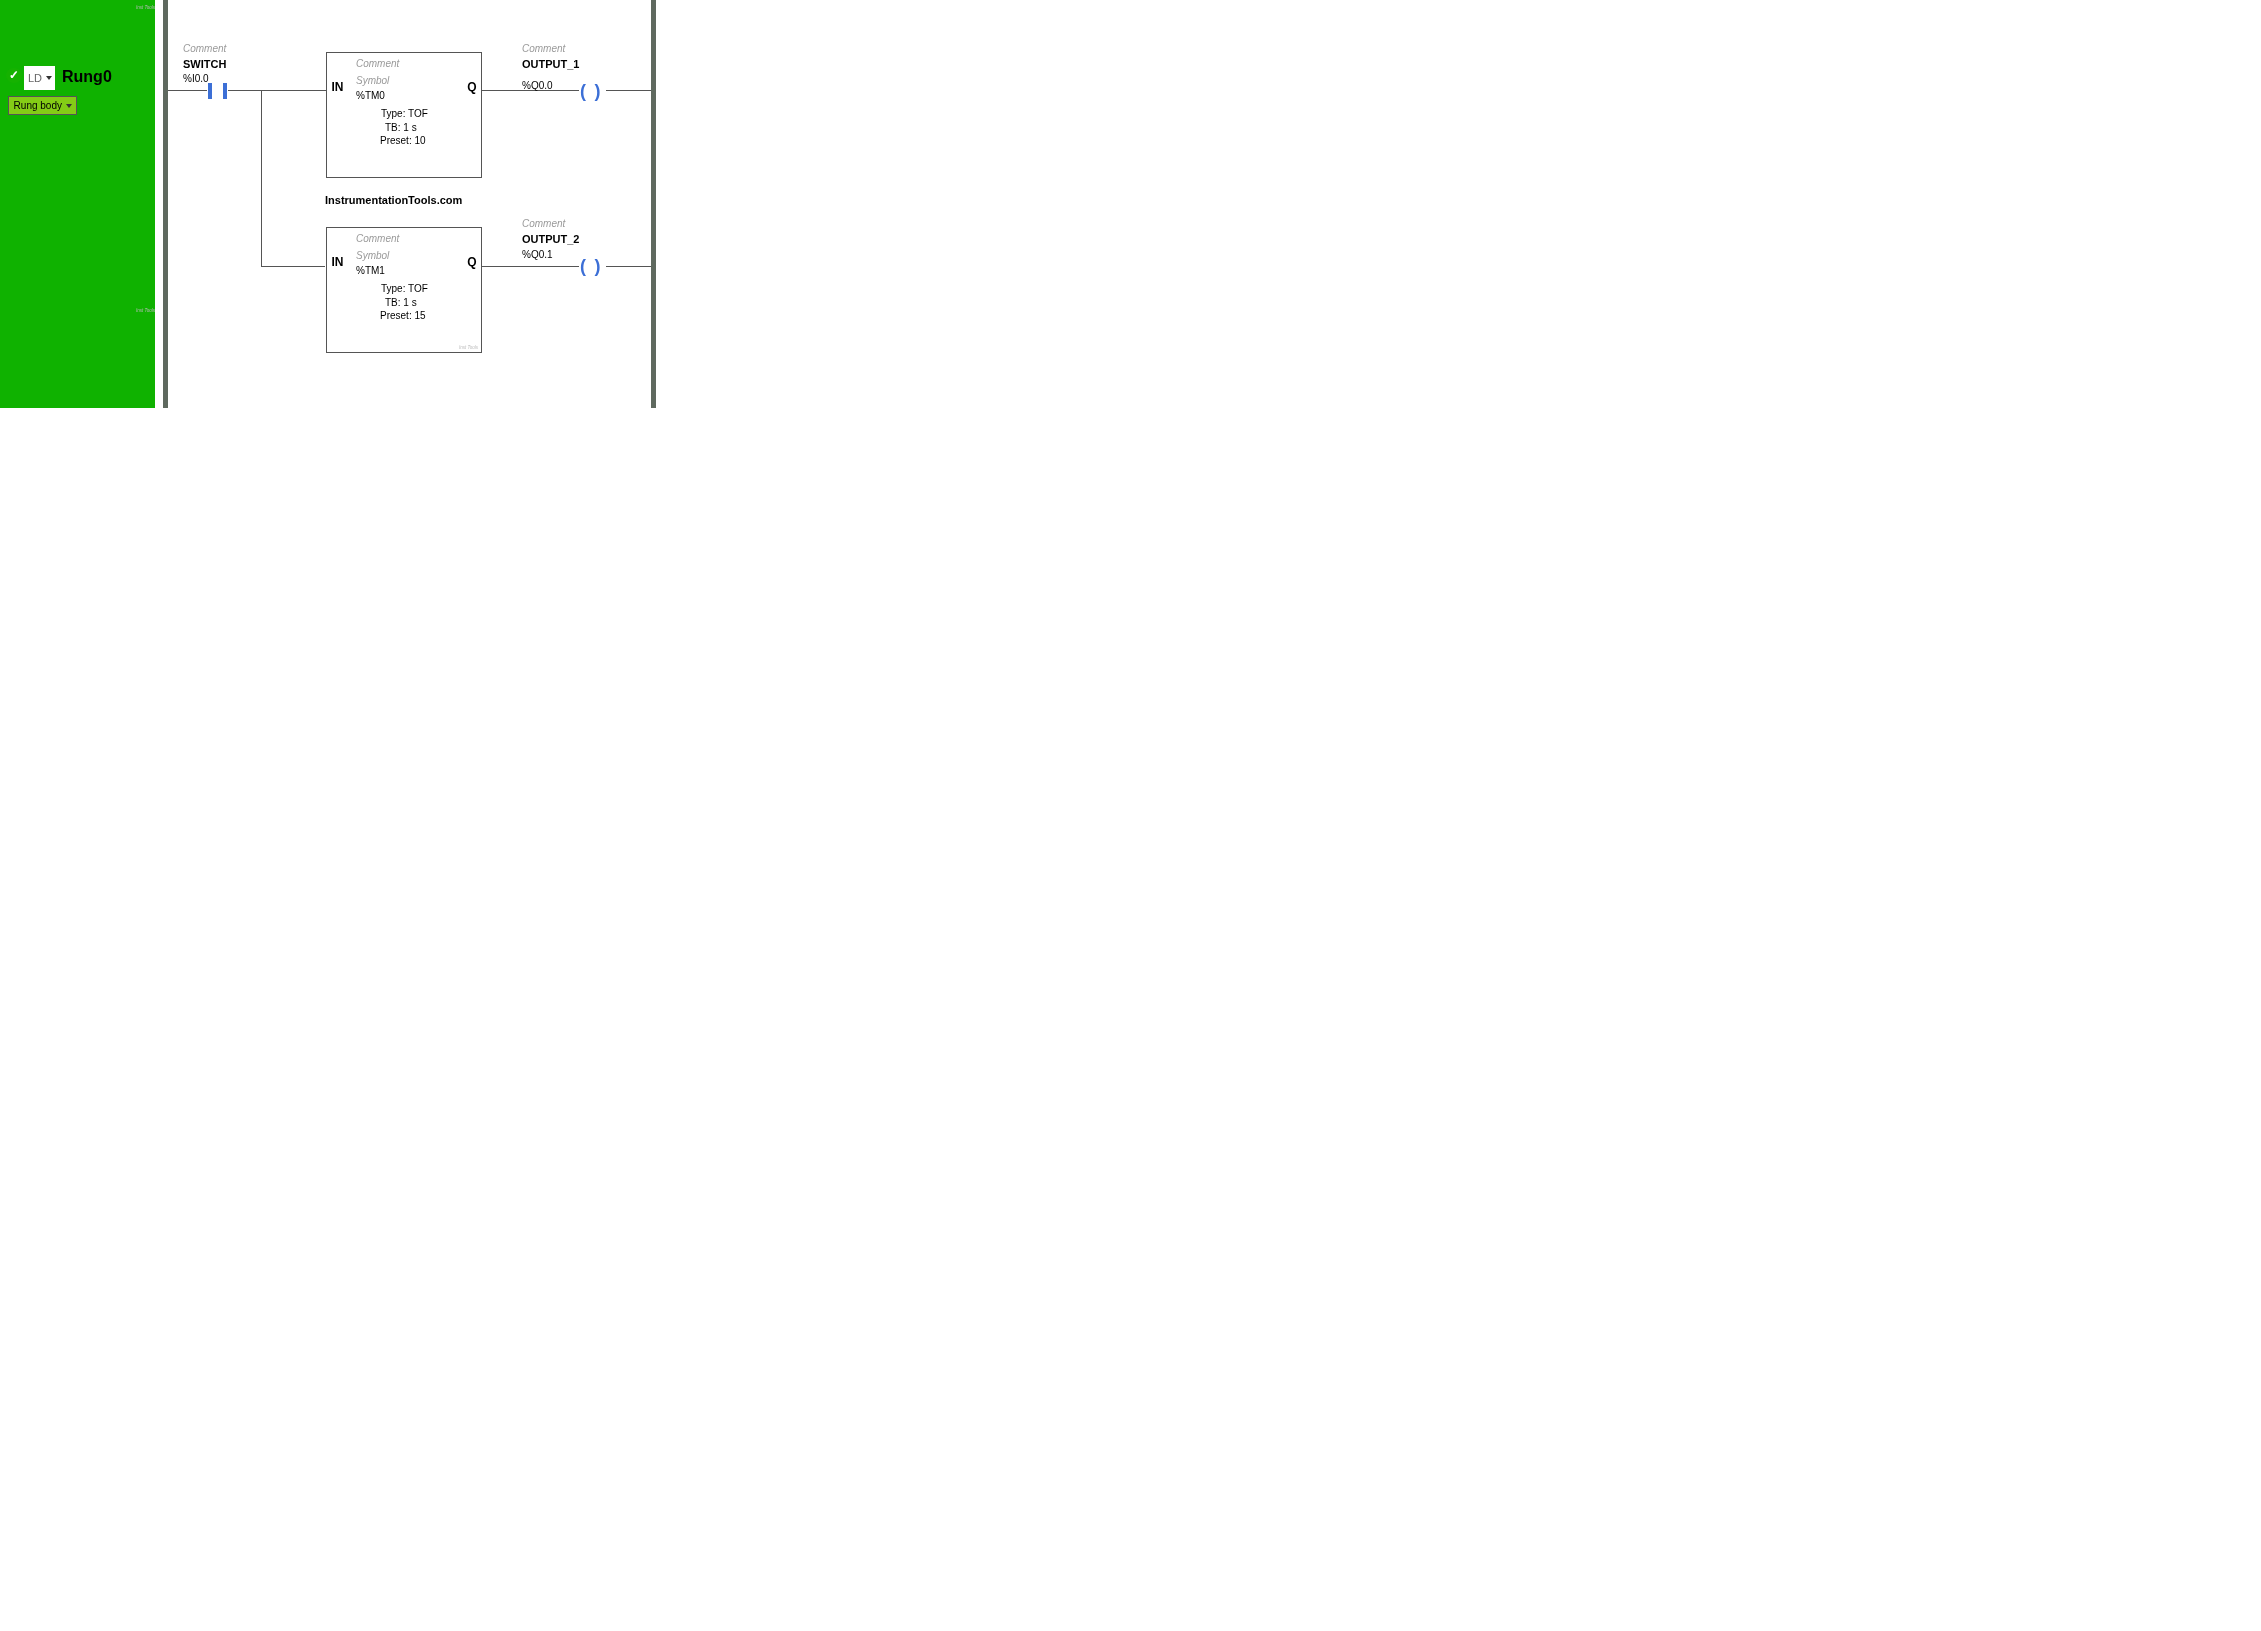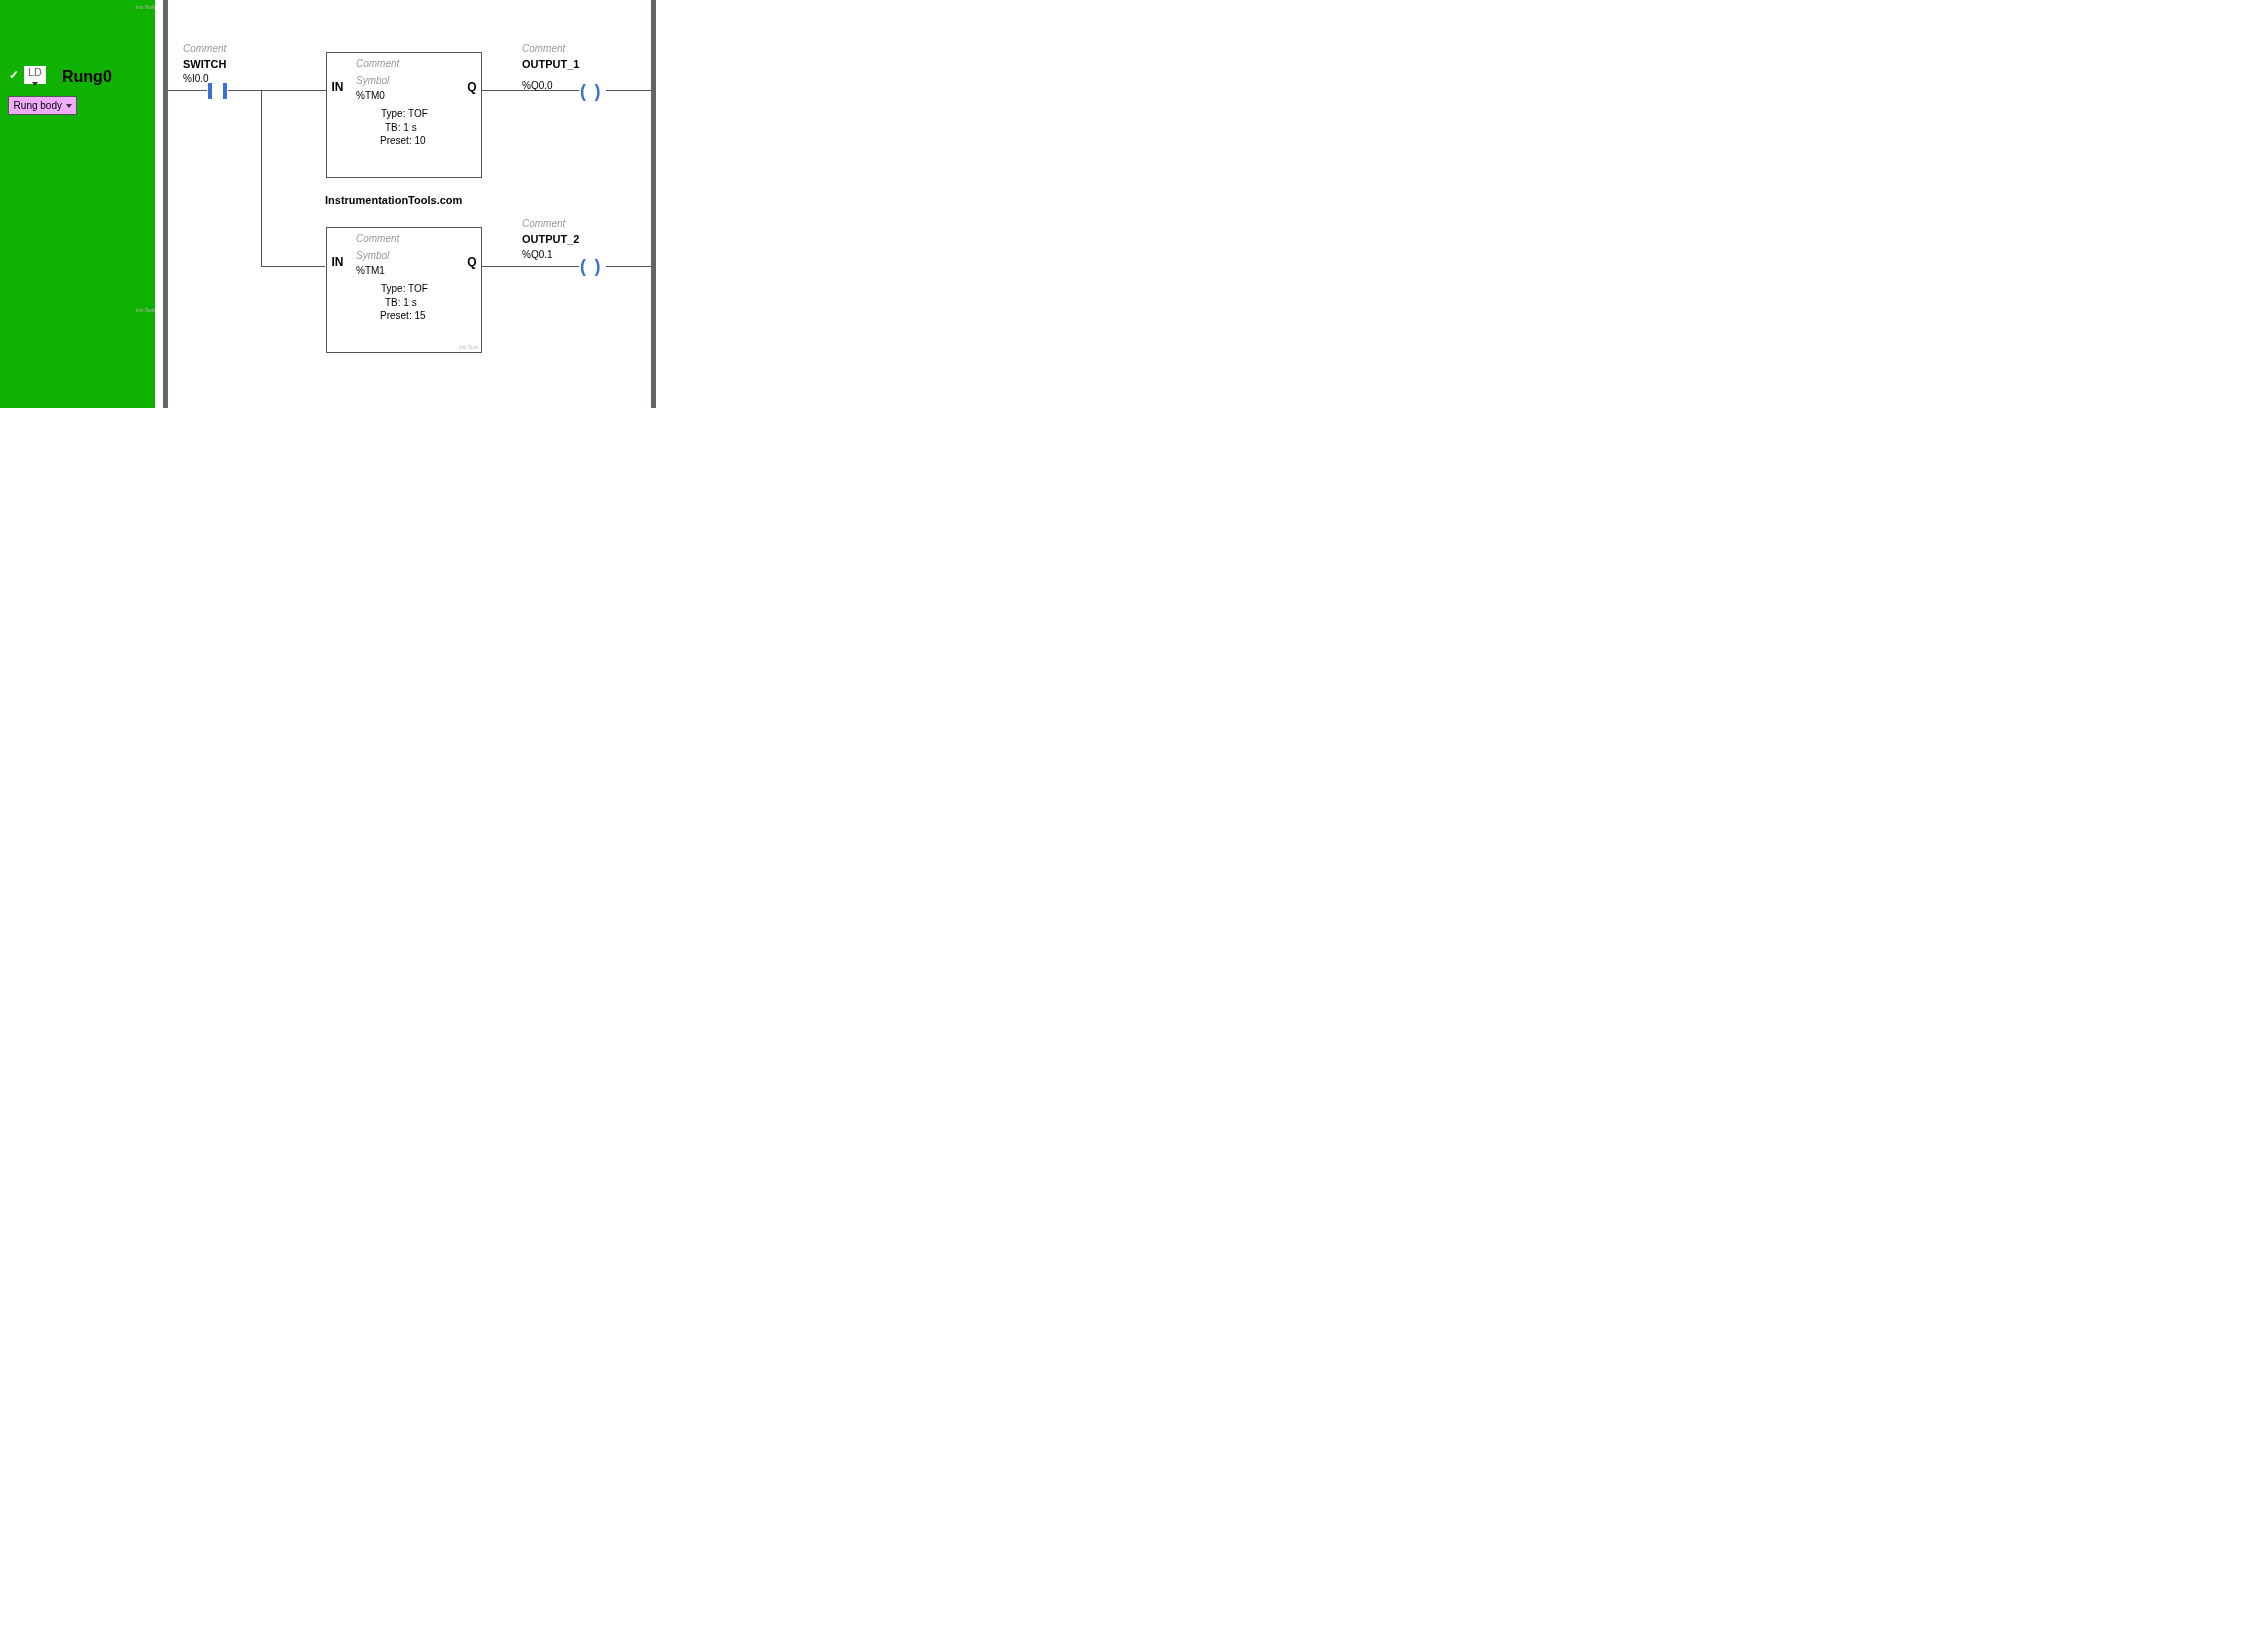--- a/index.html
+++ b/index.html
@@ -36,38 +36,37 @@
     background: #15b200;
     color: #fff;
     font-size: 11.8px;
     font-weight: 800;
     text-align: center;
     line-height: 15.4px;
   }
   .lang-select {
     position: absolute;
     background: #fff;
-    height: 18px;
+    height: 24px;
     padding: 0 3.6px;
     display: flex;
     align-items: center;
     gap: 3.6px;
     color: #666;
     font-size: 11px;
-    flex-direction: column;
   }
   .rung-title {
     position: absolute;
     font-size: 16px;
     font-weight: 700;
     color: #000;
   }
   .rung-body {
     position: absolute;
-    background: #f0abfc;
+    background: #84cc16;
     border: 0.5px solid #555;
     height: 17px;
     padding: 0 4.5px;
     display: flex;
     align-items: center;
     gap: 3.6px;
     font-size: 10px;
   }
   .triangle-down {
     width: 0; height: 0;

